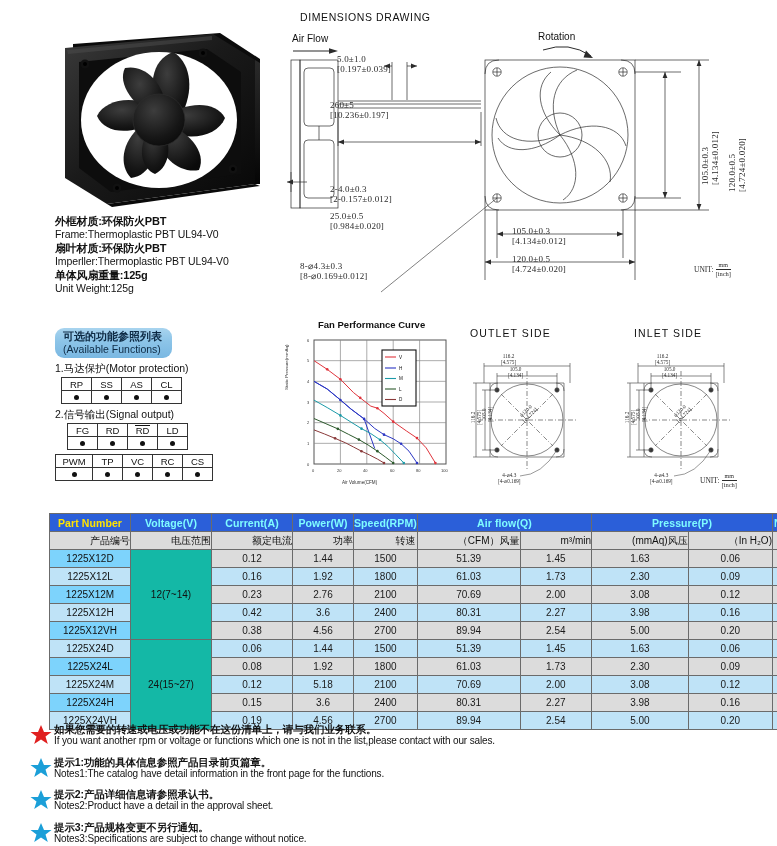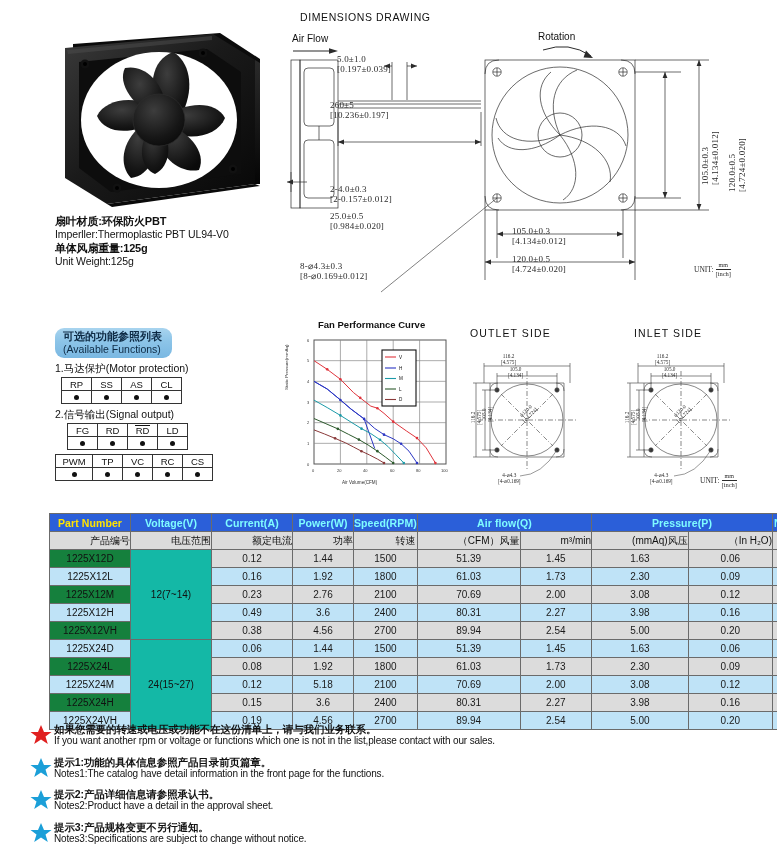--- a/index.html
+++ b/index.html
@@ -85,21 +85,21 @@
     font-size:10px;
     height:17px;
     white-space:nowrap;
   }
   #spec-table th.h1{
     background:#2b5fd9;color:#ffe400;font-weight:bold;font-size:10.5px;
     letter-spacing:.1px;
   }
   #spec-table th.h1.cy{color:#7ffcff;}
   #spec-table td.h2{background:#dcdcdc;color:#111;font-size:10px;padding-left:40px;}
-  #spec-table td.part{background:#15803d;color:#111;font-size:10px;}
+  #spec-table td.part{background:#7dd3fc;color:#111;font-size:10px;}
   #spec-table td.part.alt{background:#bfe3f7;}
   #spec-table td.v{background:#dcdcdc;}
   #spec-table td.v.alt{background:#bfe3f7;}
   #spec-table td.volt{background:#14b8a6;font-size:10px;color:#111;}
 
   
   #notes{left:30px;top:723px;width:740px;}
   .note-row{display:flex;align-items:flex-start;margin-bottom:6.5px;}
   .note-star{width:24px;flex:0 0 24px;padding-top:1px;}
   .note-body{flex:1;line-height:12.2px;}
@@ -157,20 +157,24 @@
       <circle cx="62" cy="172" r="2" fill="#000"></circle>
 
     <path d="M200 44 L205 47 L205 168 L200 168 Z" fill="url(#sideG)"></path>
     <path d="M52 188 L57 191 L205 170 L200 168 Z" fill="#0a0a0a"></path>
 
     <path d="M12 34 L157 20 L157 24 L13 38 Z" fill="#4a4a4a" opacity="0.55"></path>
   </svg>
 </div>
 
 <div class="abs" id="spec-list">
+  <div>
+      <div class="spec-cn">外框材质:环保防火PBT</div>
+      <div class="spec-en">Frame:Thermoplastic PBT UL94-V0</div>
+    </div>
   <div>
       <div class="spec-cn">扇叶材质:环保防火PBT</div>
       <div class="spec-en">Imperller:Thermoplastic PBT UL94-V0</div>
     </div>
   <div>
       <div class="spec-cn">单体风扇重量:125g</div>
       <div class="spec-en">Unit Weight:125g</div>
     </div>
 </div>
 
@@ -674,21 +678,21 @@
     <td class="v">2.76</td>
     <td class="v">2100</td>
     <td class="v">70.69</td>
     <td class="v">2.00</td>
     <td class="v">3.08</td>
     <td class="v">0.12</td>
     <td class="v">35.5</td>
   </tr>
   <tr>
     <td class="part alt">1225X12H</td>
-    <td class="v alt">0.49</td>
+    <td class="v alt">0.42</td>
     <td class="v alt">3.6</td>
     <td class="v alt">2400</td>
     <td class="v alt">80.31</td>
     <td class="v alt">2.27</td>
     <td class="v alt">3.98</td>
     <td class="v alt">0.16</td>
     <td class="v alt">39.0</td>
   </tr>
   <tr>
     <td class="part">1225X12VH</td>

